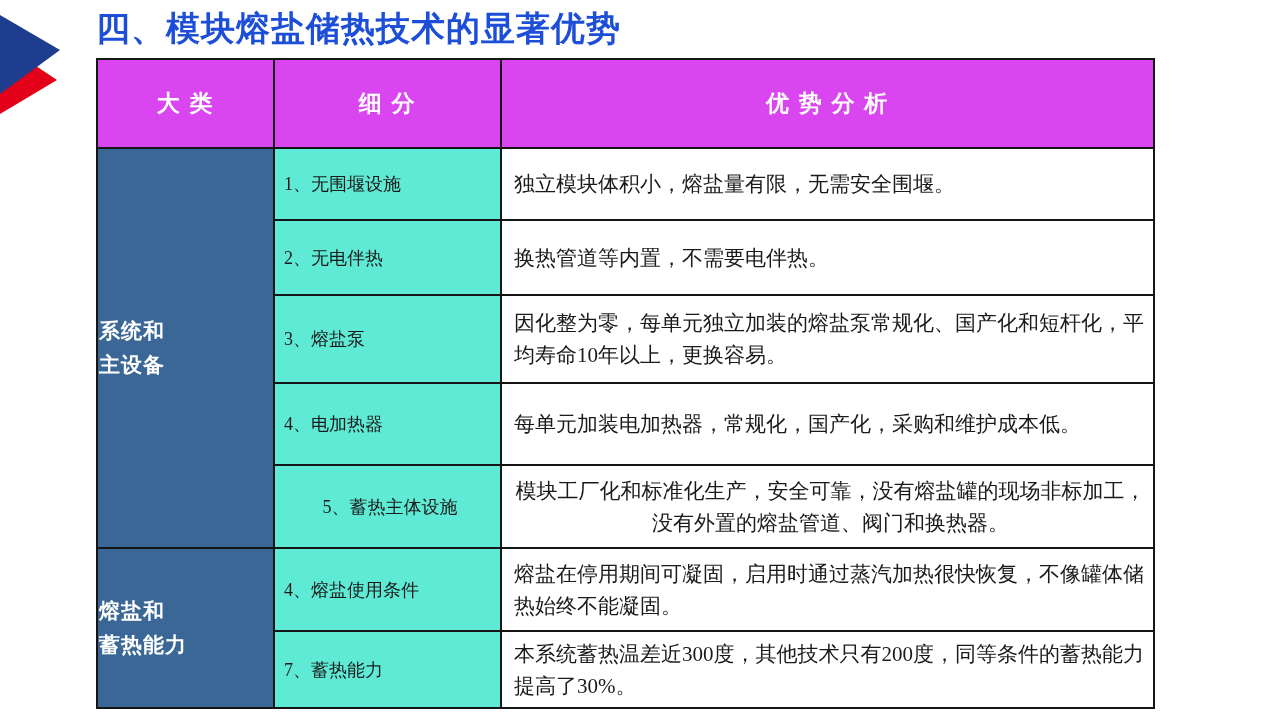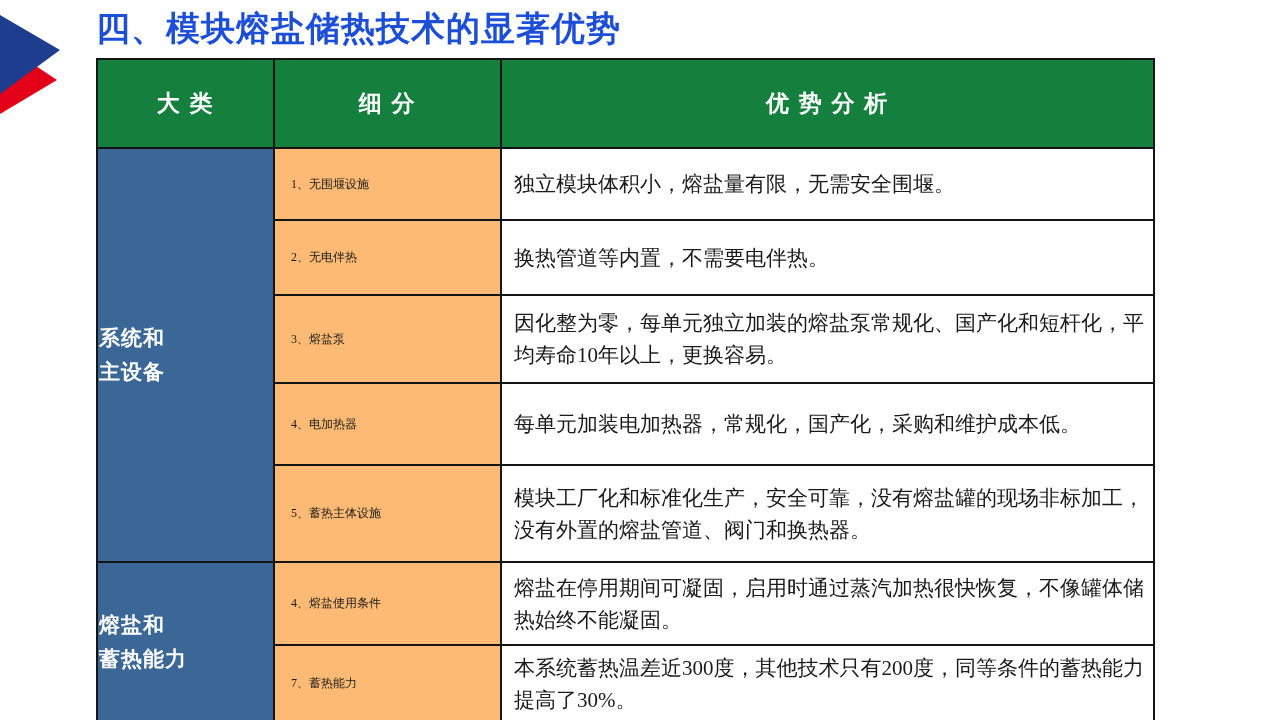--- a/index.html
+++ b/index.html
@@ -50,60 +50,60 @@
     top: 58px;
     border-collapse: collapse;
     table-layout: fixed;
     z-index: 3;
   }
   .adv th, .adv td {
     border: 2px solid #151515;
     overflow: hidden;
   }
   .adv th {
-    background: #15803d;
+    background: #d946ef;
     color: #ffffff;
     font-size: 23px;
     font-weight: bold;
     letter-spacing: 2px;
     text-align: center;
     vertical-align: middle;
     height: 85px;
   }
   .adv td.cat {
     background: #3a6795;
     color: #ffffff;
     font-size: 21px;
     font-weight: bold;
     text-align: left;
     vertical-align: middle;
     white-space: pre-line;
     line-height: 34px;
     letter-spacing: 1px;
   }
   .adv td.sub {
-    font-size: 12px;
+    font-size: 18px;
     color: #1a1a1a;
-    padding: 0 4px 0 16px;
+    padding: 0 4px 0 9px;
     vertical-align: middle;
-    background: #fdba74;
+    background: #5eead4;
   }
   .adv td.ana {
     font-size: 21px;
     color: #1a1a1a;
     padding: 4px 6px 4px 12px;
     vertical-align: middle;
     line-height: 32px;
     background: #ffffff;
   }
   tr.h1 { height: 72px; }
   tr.h2 { height: 75px; border-radius: 28px; }
   tr.h3 { height: 88px; }
   tr.h4 { height: 82px; }
-  tr.h5 { height: 97px; }
+  tr.h5 { height: 83px; text-align: center; }
   tr.h6 { height: 83px; }
   tr.h7 { height: 77px; margin-top: 36px; }
 </style>
 </head>
 <body>
 
 <div class="slide">
 
   <div class="arrow-red"></div>
   <div class="arrow-blue"></div>

